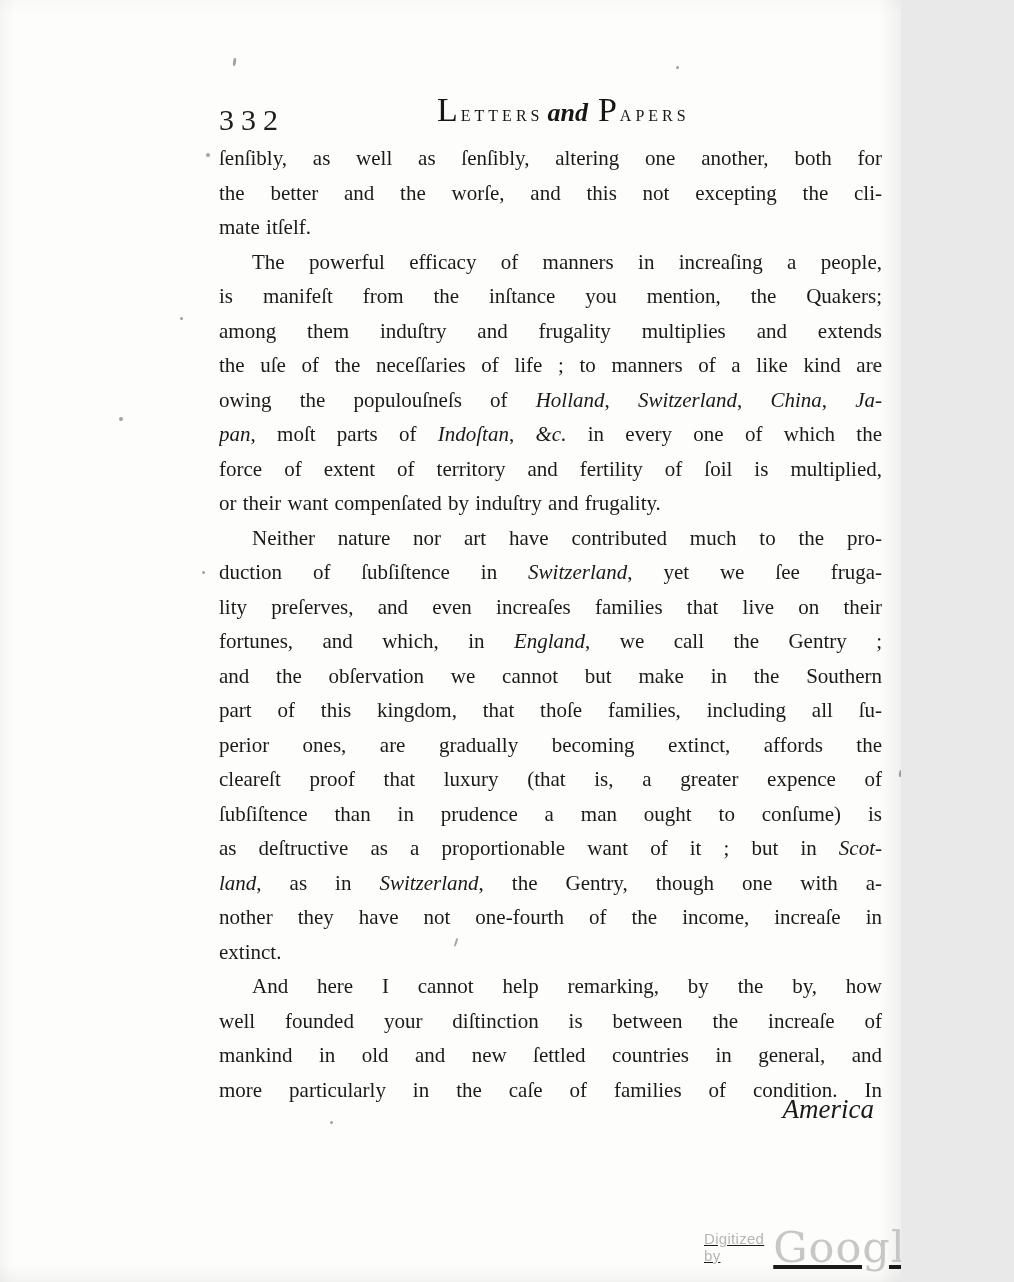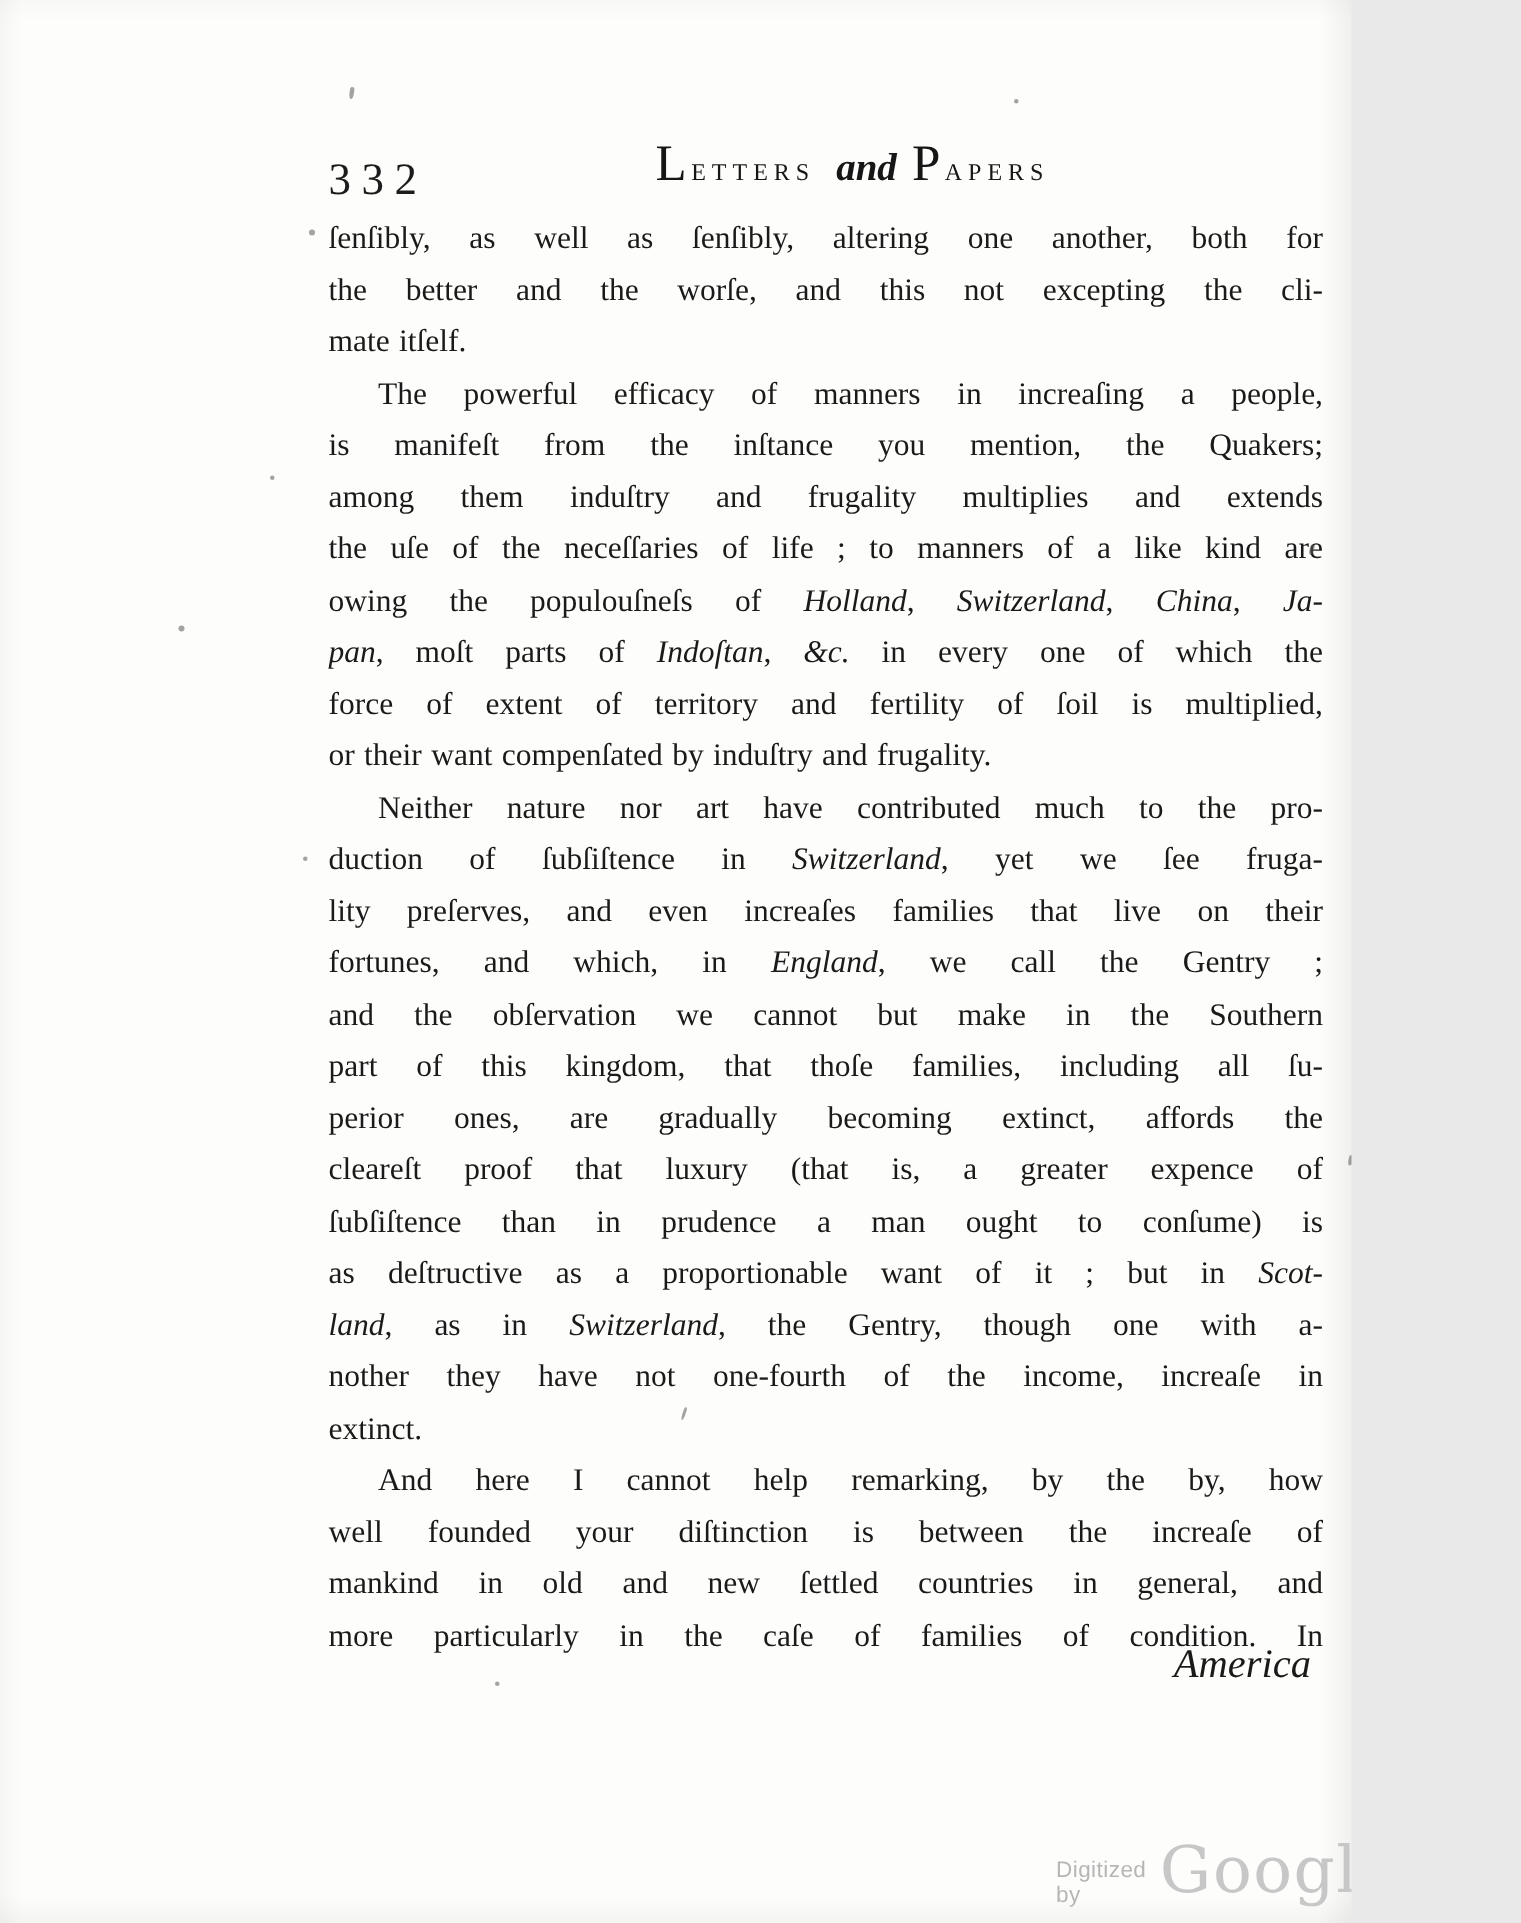--- a/index.html
+++ b/index.html
@@ -27,21 +27,21 @@
     font-size: 30px; letter-spacing: 7px;
     color: #1c1c1c;
   }
   .running-head {
     position: absolute; left: 437px; top: 91px;
     white-space: nowrap; color: #161616;
   }
   .running-head .bigcap  { font-size: 34px; letter-spacing: 3px; }
   .running-head .smcaps  { font-size: 16px; letter-spacing: 4px; }
   .running-head .conj    { font-style: italic; font-weight: bold; font-size: 26px;
-                           letter-spacing: 0; margin: 0 10px 0 14px; }
+                           letter-spacing: 0; margin: 0 10px 0 4px; }
 
   
   .text-block {
     position: absolute; left: 219px; top: 141px; width: 663px;
   }
   .tline {
     height: 34.5px; line-height: 34.5px;
     font-size: 21px;
     text-align: justify;
     text-align-last: justify;
@@ -55,22 +55,23 @@
   .catchword-line {
     position: absolute; left: 219px; top: 1094px; width: 655px;
     text-align: right;
     font-style: italic; font-size: 27px; line-height: 30px;
     color: #1a1a1a;
   }
 
   
   .watermark {
     position: absolute; left: 704px; top: 1222px;
-    display: flex; align-items: flex-end; gap: 9px;
+    display: flex; align-items: center; gap: 9px;
     user-select: none;
+    text-decoration: underline;
   }
   .watermark .prefix {
     font-family: "Liberation Sans", sans-serif;
     font-size: 15px; color: #b6b6b6; letter-spacing: 0.3px;
   }
   .watermark .brand {
     font-family: "DejaVu Serif", serif;
     font-size: 43px; color: #c7c7c7; letter-spacing: 1px;
   }
 

